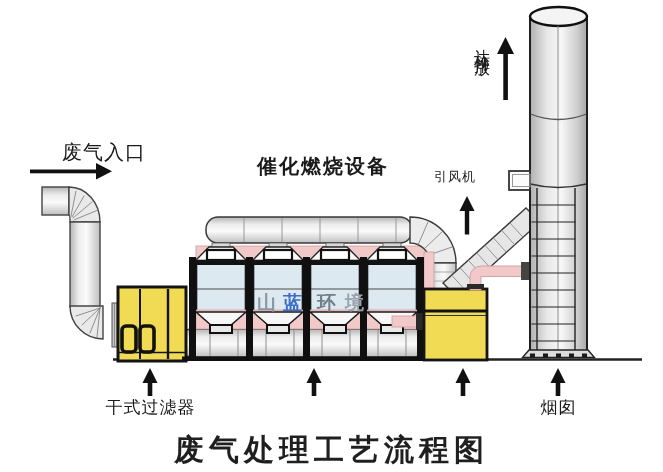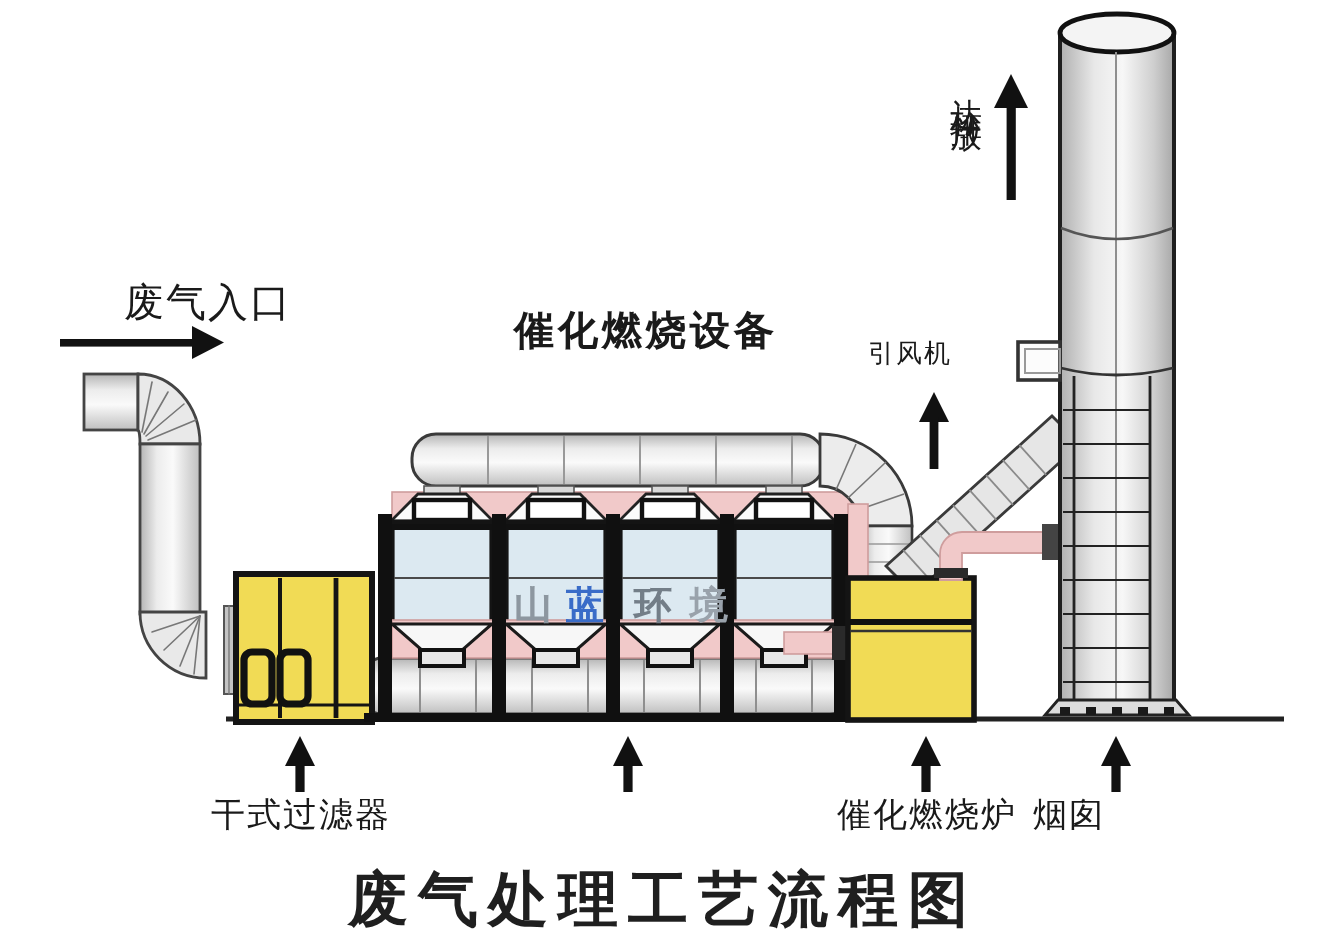--- a/index.html
+++ b/index.html
@@ -290,17 +290,16 @@
 
   <div class="lbl vert" style="left:474px;top:36px;height:90px;">达标排放</div>
 
   <div class="lbl fan-lbl" style="left:434px;top:169px;">引风机</div>
 
   <div class="watermark" style="left:257px;top:290px;">
     <span class="wm-gray1">山</span><span class="wm-blue">蓝</span><span class="wm-gray2">环</span><span class="wm-gray3">境</span>
   </div>
 
   <div class="lbl comp-lbl center" style="left:103px;top:398px;width:95px;">干式过滤器</div>
-  <div class="lbl comp-lbl center" style="left:417px;top:398px;width:93px;">催化燃烧炉</div>
-  <div class="lbl comp-lbl center" style="left:512px;top:398px;width:45px;">烟囱</div>
+  <div class="lbl comp-lbl center" style="left:536px;top:398px;width:45px;">烟囱</div>
 
   <div class="main-title" style="position:absolute;left:0;top:430px;width:663px;text-align:center;">废气处理工艺流程图</div>
 </div>
 
 </body></html>

